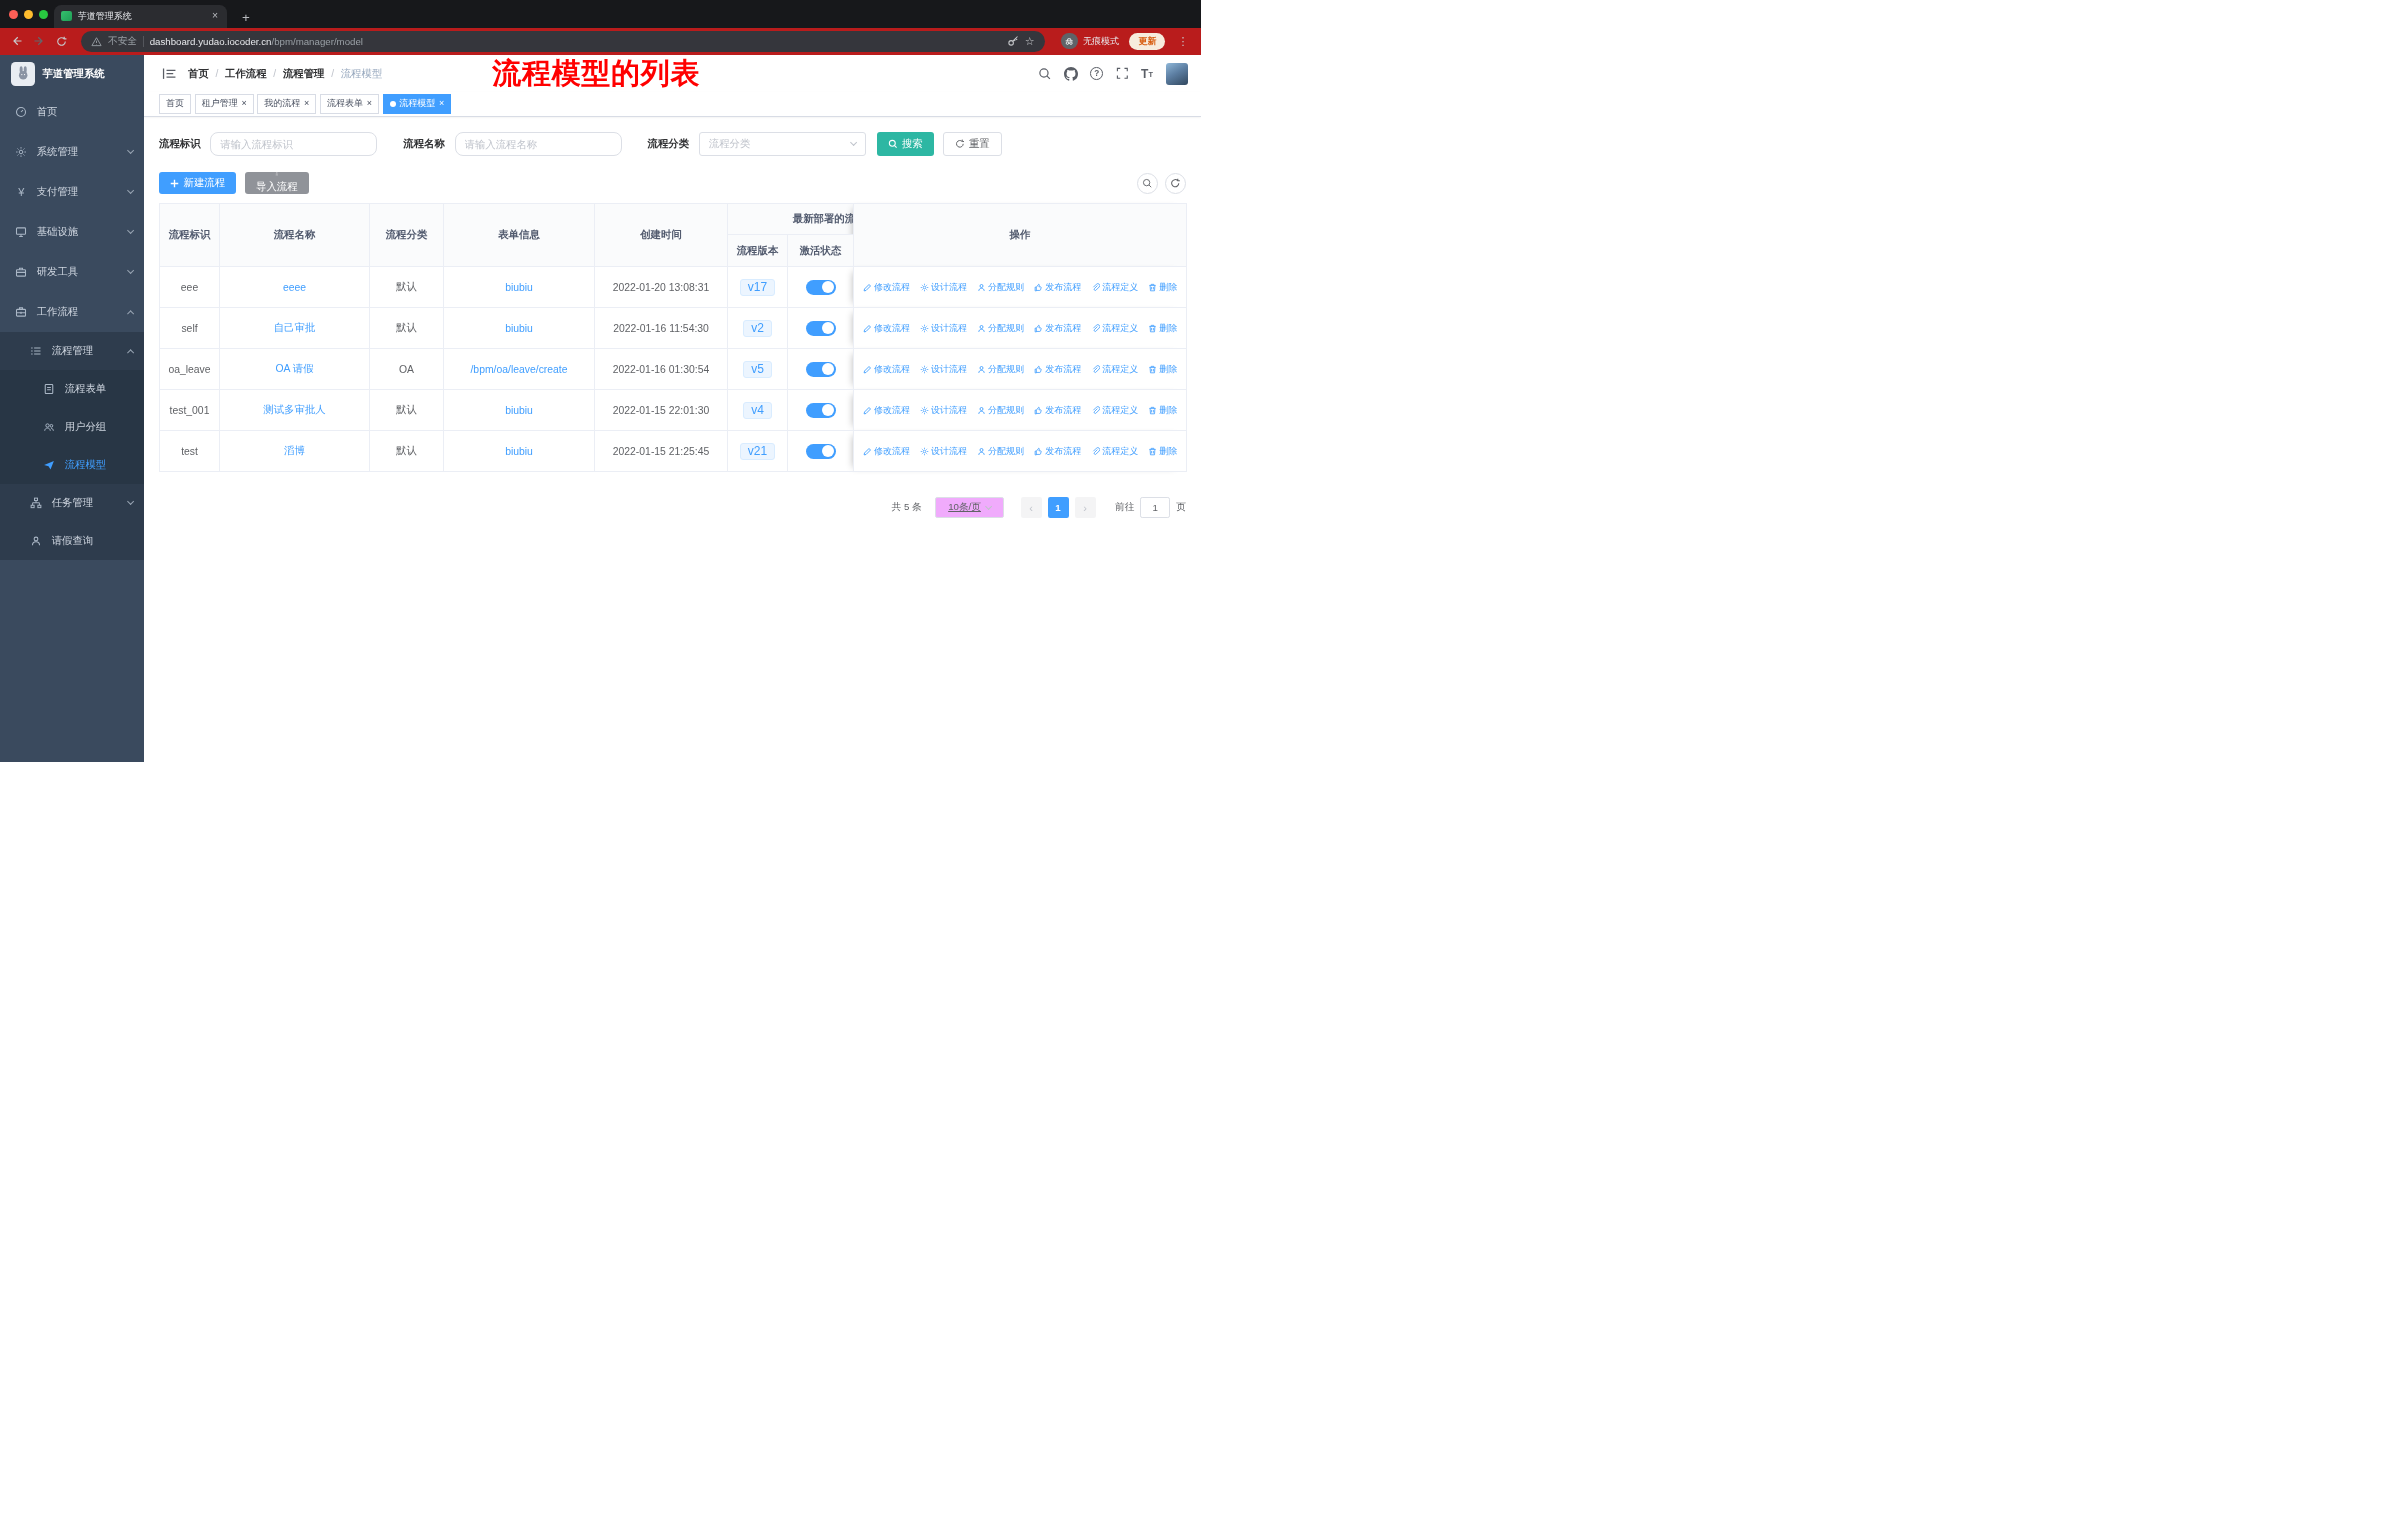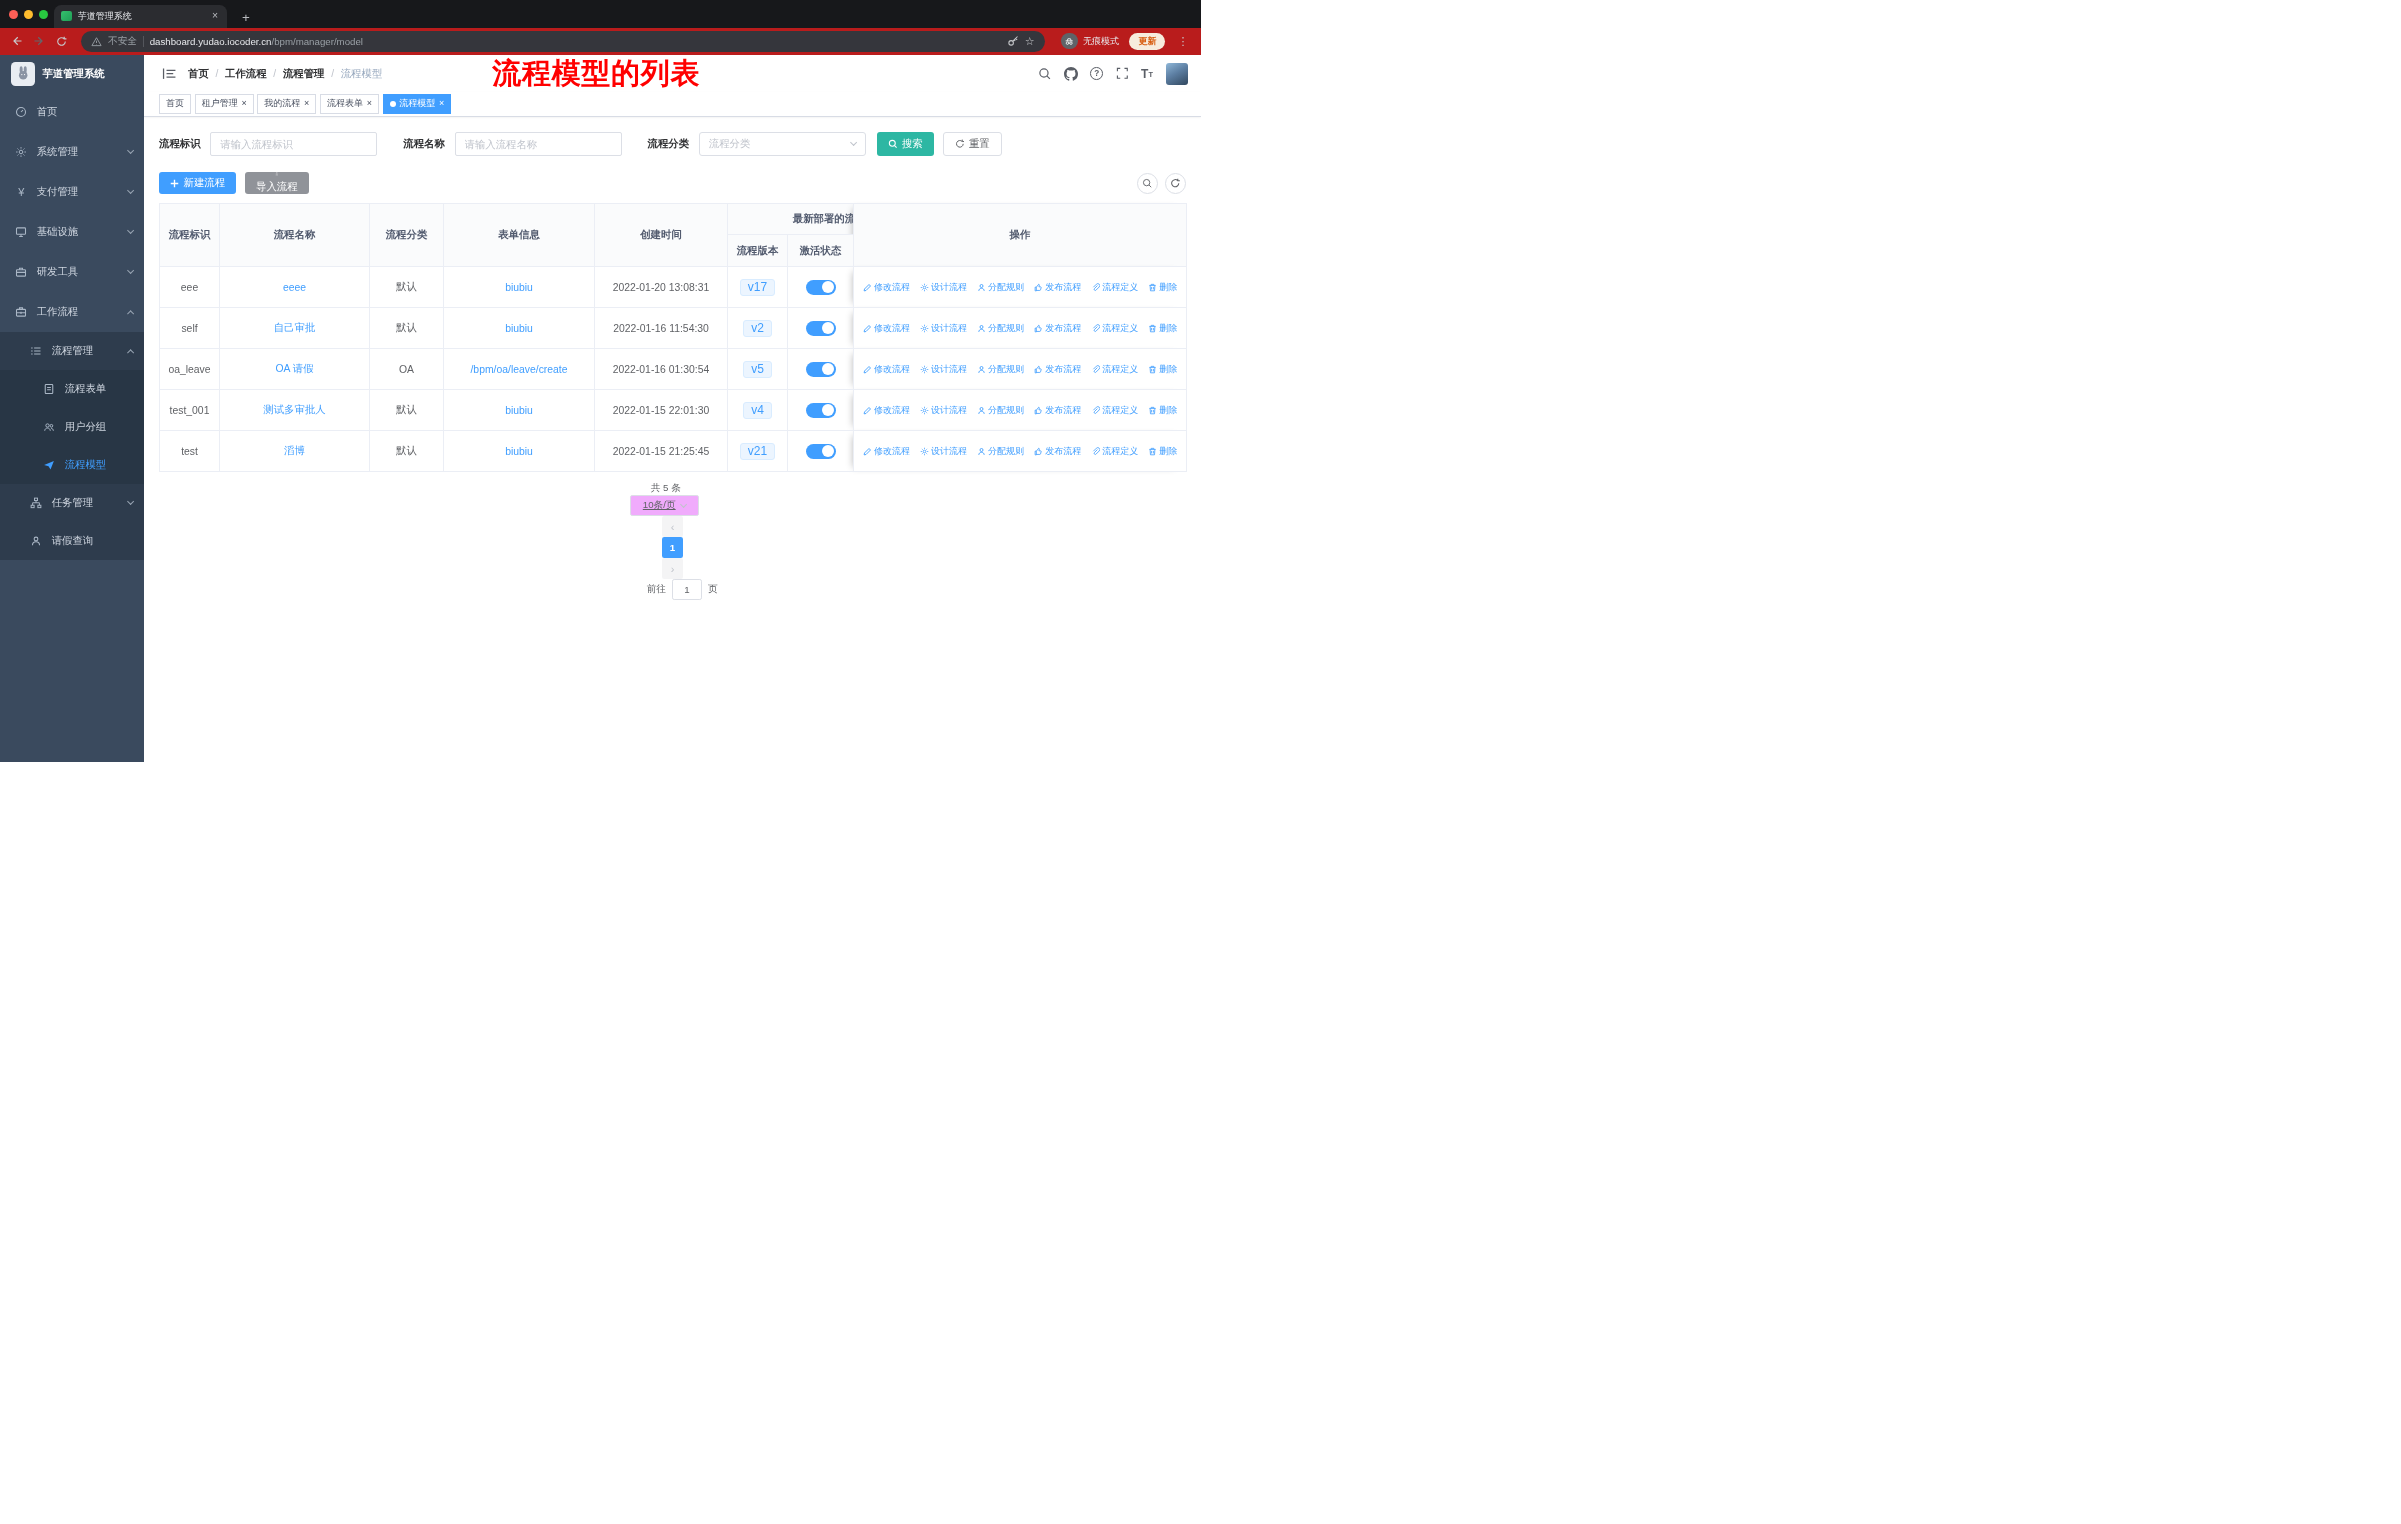--- a/index.html
+++ b/index.html
@@ -78,21 +78,21 @@
               background:#fff; color:#495060; font-size:9px; cursor:pointer; }
   .tag-chip .dot { width:6px; height:6px; border-radius:50%; background:#fff; display:none; }
   .tag-chip.active { background:#409eff; border-color:#409eff; color:#fff; }
   .tag-chip.active .dot { display:inline-block; }
   .tag-close { font-size:9px; line-height:1; }
 
   
   .content { padding:15px 15px 0; }
   .filter-row { display:flex; align-items:center; }
   .f-label { font-weight:700; color:#303133; margin-right:9.7px; white-space:nowrap; }
-  .el-input { width:167px; height:24px; border:0.7px solid #dcdfe6; border-radius:2px; padding:0 9px; font-size:10.4px;
+  .el-input { width:167px; height:24px; border:0.7px solid #dcdfe6; border-radius:8px; padding:0 9px; font-size:10.4px;
               color:#606266; background:#fff; outline:none; font-family:inherit; }
   .el-input::placeholder { color:#c0c4cc; }
   .gap28 { width:26px; flex:none; }
   .el-select { width:167px; height:24px; border:0.7px solid #dcdfe6; border-radius:3px; padding:0 9px; display:flex;
                align-items:center; justify-content:space-between; background:#fff; cursor:pointer; }
   .placeholder { color:#c0c4cc; font-size:10.4px; }
   .caret { width:5.2px; height:5.2px; border-right:1px solid #c0c4cc; border-bottom:1px solid #c0c4cc; transform:rotate(45deg); margin-bottom:2.2px;}
   .btn { height:24px; border-radius:3px; border:none; display:inline-flex; align-items:center; justify-content:center;
          gap:4.5px; font-size:10.4px; padding:0 11px; cursor:pointer; font-family:inherit; white-space:nowrap;}
   .btn-search { background:#2db7a3; color:#fff; margin-left:11px; }
@@ -118,21 +118,21 @@
   .link { color:#409eff; text-decoration:none; cursor:pointer; }
   .vtag { display:inline-block; padding:0 6.7px; height:16.4px; line-height:15px; border:0.7px solid #d9ecff;
           background:#ecf5ff; color:#409eff; border-radius:3px; font-size:12px; }
   .switch { display:inline-block; width:30px; height:15px; border-radius:7.4px; background:#409eff; position:relative; vertical-align:middle; cursor:pointer;}
   .switch::after { content:""; position:absolute; right:1.5px; top:1.5px; width:12px; height:12px; border-radius:50%; background:#fff; }
   .op-td { font-size:9px; padding:0 4.5px; }
   .op { color:#409eff; display:inline-flex; align-items:center; gap:2.2px; margin:0 3.7px; cursor:pointer; }
   .op svg { flex:none; }
 
   
-  .pager { display:flex; align-items:center; justify-content:flex-end; margin-top:10px; font-size:9.7px; color:#606266;flex-direction:column; }
+  .pager { display:flex; align-items:center; justify-content:flex-end; margin-top:25px; font-size:9.7px; color:#606266; }
   .pg-total { margin-right:13.4px; }
   .pg-size { width:69px; height:21px; border:0.7px solid #dcdfe6; border-radius:2.2px; display:flex; align-items:center;
              justify-content:space-between; padding:0 12px; margin-right:16.4px; cursor:pointer; background:#f0abfc;text-decoration:underline;}
   .pg-btn { width:21px; height:21px; border-radius:2.2px; background:#f4f4f5; display:flex; align-items:center;
             justify-content:center; color:#c0c4cc; font-size:11px; cursor:pointer; }
   .pg-cur { width:21px; height:21px; border-radius:2.2px; background:#409eff; color:#fff; display:flex; align-items:center;
             justify-content:center; font-weight:bold; margin:0 6px; cursor:pointer;}
   .pg-jump { display:flex; align-items:center; gap:6px; margin-left:19.4px; }
   .pg-input { width:30px; height:21px; border:0.7px solid #dcdfe6; border-radius:2.2px; text-align:center; font-size:9.7px;
               color:#606266; outline:none; font-family:inherit;}

